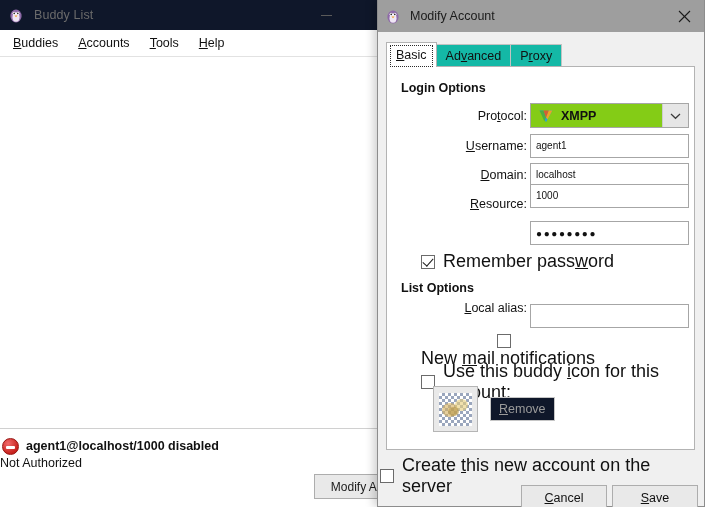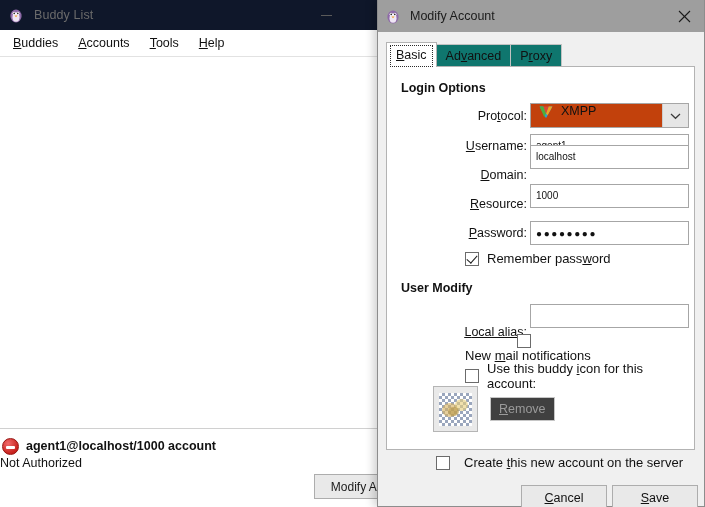--- a/index.html
+++ b/index.html
@@ -155,21 +155,21 @@
     align-items: flex-end;
   }
   .tab {
     height: 23px;
     line-height: 23px;
     padding: 0 9px;
     font-size: 12.5px;
     color: #111;
     border: 1px solid #c2c2c2;
     border-bottom: none;
-    background: #0f766e;
+    background: #14b8a6;
     margin-right: -1px;
     position: relative;
     box-sizing: border-box;
   }
   .tab.active {
     background: #ffffff;
     border-color: #b3b3b3;
     z-index: 3;
     height: 25px;
     line-height: 24px;
@@ -211,38 +211,38 @@
     font-size: 10px;
     color: #111;
     padding: 0 5px;
     line-height: 22px;
     white-space: nowrap;
     overflow: hidden;
   }
   .combo {
     position: absolute;
     height: 25px;
-    background: #c2410c;
+    background: #84cc16;
     border: 1px solid #a6a6a6;
     box-sizing: border-box;
-    display: flex; 
+    display: flex; align-items: center; font-weight: bold;
   }
   .combo .xmpp-logo { margin-left: 7px; width: 16px; height: 16px; position: relative; }
   .combo .combo-text { margin-left: 7px; font-size: 12.5px; color: #111; }
   .combo .combo-arrow {
     position: absolute; right: 0; top: 0; bottom: 0; width: 25px;
     background: #e6e6e6;
     border-left: 1px solid #cdcdcd;
     display: flex; align-items: center; justify-content: center;
   }
 
   .checkrow {
     position: absolute;
     display: flex; align-items: center;
-    font-size: 13px; color: #111; margin-left: 44px;
+    font-size: 18px; color: #111;
   }
   .cbox {
     width: 14px; height: 14px;
     border: 1px solid #6b6b6b;
     background: #ffffff;
     box-sizing: border-box;
     position: relative;
     margin-right: 8px;
     flex: 0 0 auto;
   }
@@ -274,30 +274,30 @@
     overflow: hidden;
   }
   #buddy-icon-img .blob {
     position: absolute; border-radius: 50%;
     opacity: .62;
   }
 
   #remove-btn {
     position: absolute;
     min-width: 54px; height: 24px;
-    background: #404040;
+    background: #0f172a;
     border: 1px solid #c6c6c6;
     box-sizing: border-box;
     display: flex; align-items: center; justify-content: center;
     font-size: 12.5px; color: #9a9a9a;
     padding: 0 8px;
   }
 
   #create-row {
-    position: absolute; left: 14px; top: 455px; gap: 6px;
+    position: absolute; left: 2px; top: 455px;
   }
   .dlg-btn {
     position: absolute;
     width: 86px; height: 25px;
     background: #e9e9e9;
     border: 1px solid #adadad;
     box-sizing: border-box;
     display: flex; align-items: center; justify-content: center;
     font-size: 12.5px; color: #111;
   }
@@ -334,21 +334,21 @@
       <div class="menu-item"><span class="mn">H</span><span>elp</span></div>
     </div>
 
     <div id="buddy-body">
 
       <div id="notify-area">
         <div id="notify-row">
           <span id="notify-icon">
               <span class="dash"></span>
             </span>
-          <div id="notify-title">agent1@localhost/1000 account</div>
+          <div id="notify-title">agent1@localhost/1000 disabled</div>
           <div id="notify-sub">Not Authorized</div>
         </div>
         <div id="modify-acct-btn">Modify Accou</div>
       </div>
 
       <div id="status-bar">
         
       </div>
     </div>
   </div>
@@ -404,36 +404,35 @@
           <svg width="11" height="8" viewBox="0 0 11 8">
             <polyline points="1,2 5.5,6.3 10,2" fill="none" stroke="#3b3b3b" stroke-width="1.2"></polyline>
           </svg>
         </span>
       </div>
 
       <div class="field-label" style="left:30px; top:72px; width:110px;"><span class="mn">U</span>sername:</div>
       <div class="field-input" style="left:143px; top:67px; width:159px;" placeholder="">agent1</div>
 
       <div class="field-label" style="left:30px; top:101px; width:110px;"><span class="mn">D</span>omain:</div>
-      <div class="field-input" style="left:143px; top:78px; width:159px;" placeholder="">localhost</div>
+      <div class="field-input" style="left:143px; top:96px; width:159px;" placeholder="">localhost</div>
 
       <div class="field-label" style="left:30px; top:130px; width:110px;"><span class="mn">R</span>esource:</div>
       <div class="field-input" style="left:143px; top:117px; width:159px;" placeholder="">1000</div>
 
-      <div class="field-label" style="left:30px; top:159px; width:110px;"><span class="mn">P</span>assword:</div>
       <div class="field-input" style="left:143px; top:154px; width:159px; font-size:10px; letter-spacing:1.6px; line-height:23px;" placeholder="">●●●●●●●●</div>
 
       <div class="checkrow" style="left:34px; top:184px;">
         <span class="cbox checked"></span>
         <span>Remember pass<span class="mn">w</span>ord</span>
       </div>
 
-      <div class="section-title" style="left:14px; top:214px;">User Modify</div>
-
-      <div class="field-label" style="left:30px; top:258px; width:110px;text-decoration:underline;"><span class="mn">L</span>ocal alias:</div>
+      <div class="section-title" style="left:14px; top:214px;">List Options</div>
+
+      <div class="field-label" style="left:30px; top:234px; width:110px;"><span class="mn">L</span>ocal alias:</div>
       <div class="field-input" style="left:143px; top:237px; width:159px;" placeholder=""></div>
 
       <div class="checkrow" style="left:34px; top:267px;flex-direction:column;">
         <span class="cbox"></span>
         <span>New <span class="mn">m</span>ail notifications</span>
       </div>
 
       <div class="checkrow" style="left:34px; top:294px;">
         <span class="cbox"></span>
         <span>Use this buddy <span class="mn">i</span>con for this account:</span>

